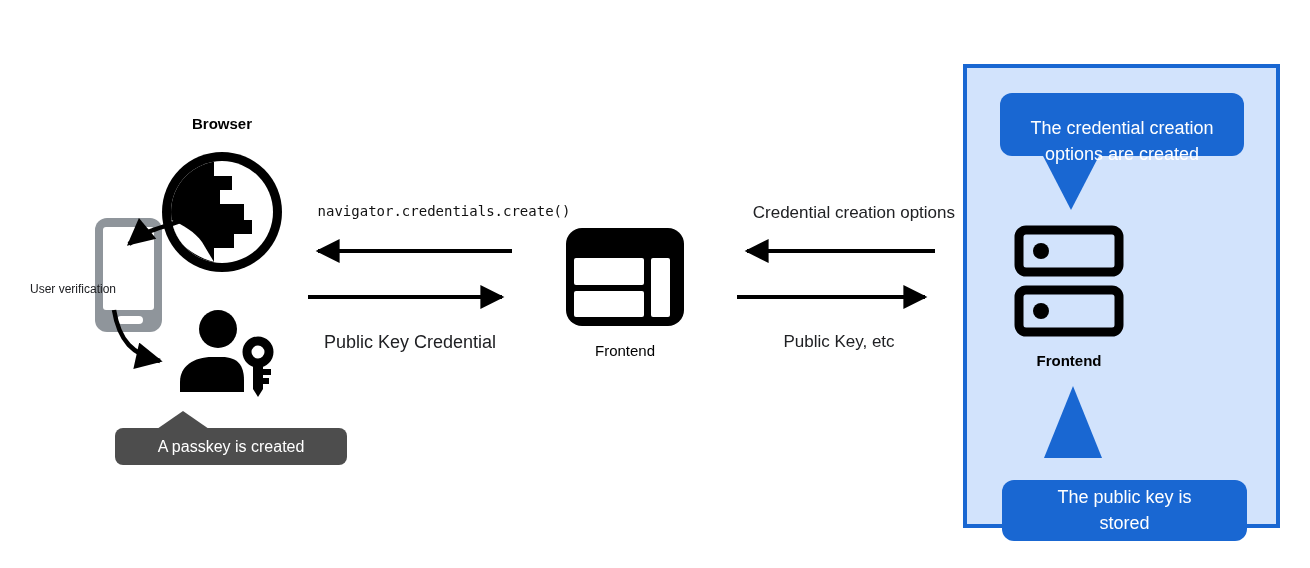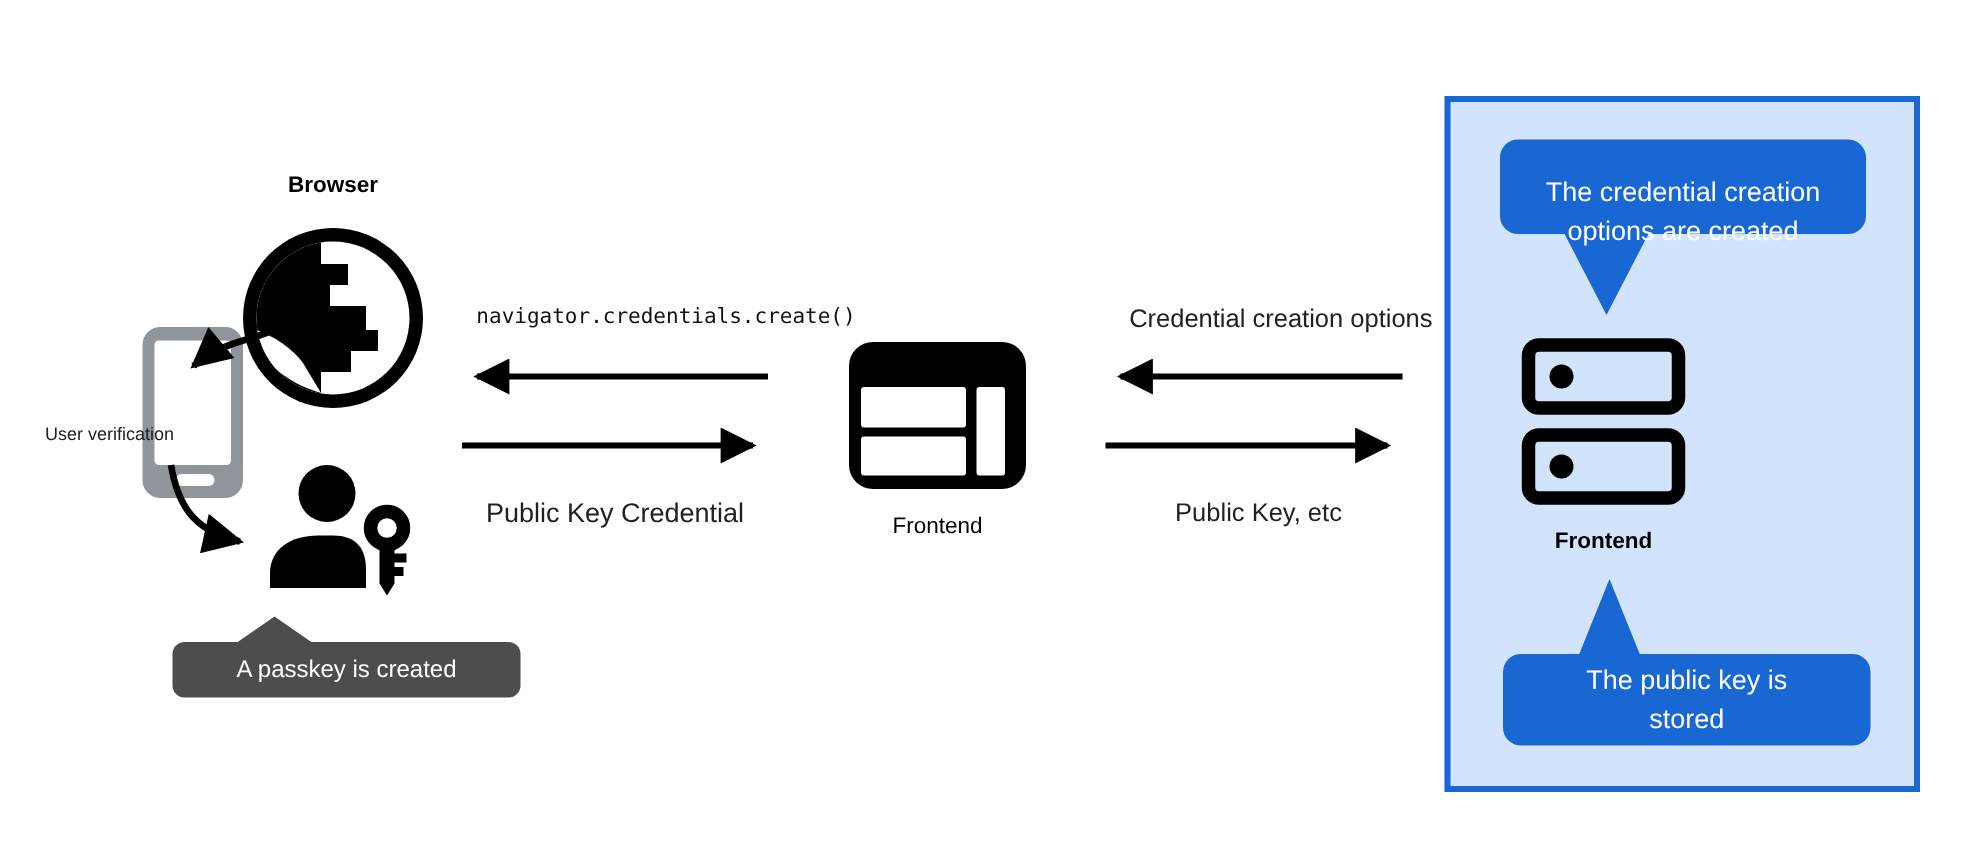--- a/index.html
+++ b/index.html
@@ -38,21 +38,21 @@
     background:#d2e3fc;border:4px solid #1967d2;}
   .backend-panel .abs{position:absolute;}
   .top-callout{left:33px;top:25px;width:244px;height:63px;box-sizing:border-box;background:#1967d2;
     border-radius:12px;color:#fff;font-size:18px;line-height:26px;text-align:center;padding-top:22px;z-index:2;}
   .top-tail{left:74px;top:84px;width:0;height:0;
     border-left:30px solid transparent;border-right:30px solid transparent;border-top:58px solid #1967d2;}
   .server-icon{left:47px;top:157px;}
   .backend-label{left:47px;top:284px;width:110px;text-align:center;font-weight:bold;font-size:15px;color:#000;}
   .bottom-tail{left:77px;top:318px;width:0;height:0;
     border-left:29px solid transparent;border-right:29px solid transparent;border-bottom:72px solid #1967d2;}
-  .bottom-callout{left:35px;top:368px;width:245px;height:61px;box-sizing:border-box;background:#1967d2;
+  .bottom-callout{left:35px;top:412px;width:245px;height:61px;box-sizing:border-box;background:#1967d2;
     border-radius:12px;color:#fff;font-size:18px;line-height:26px;text-align:center;padding-top:4px;z-index:2;}
 
   .overlay{left:0;top:0;pointer-events:none;z-index:2;}
 </style>
 </head>
 <body>
 
 <div id="canvas">
 
   <svg class="abs overlay" width="1310" height="568" viewBox="0 0 1310 568">

